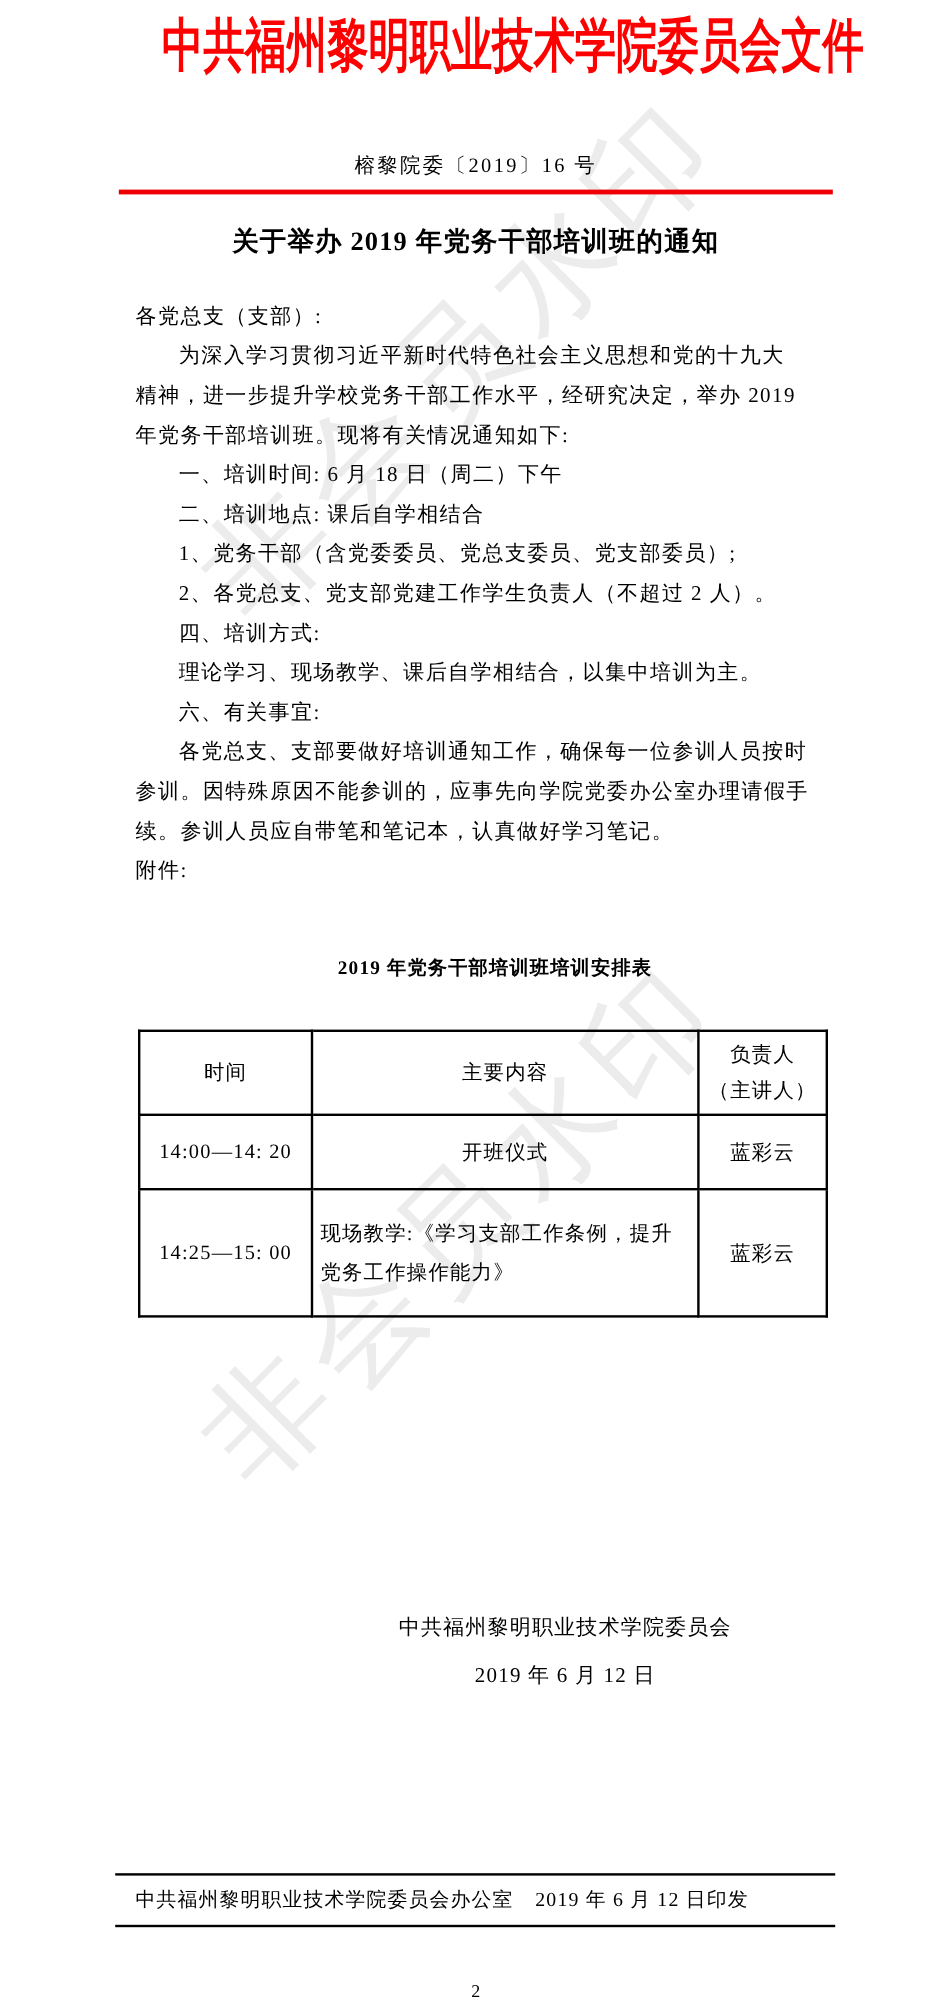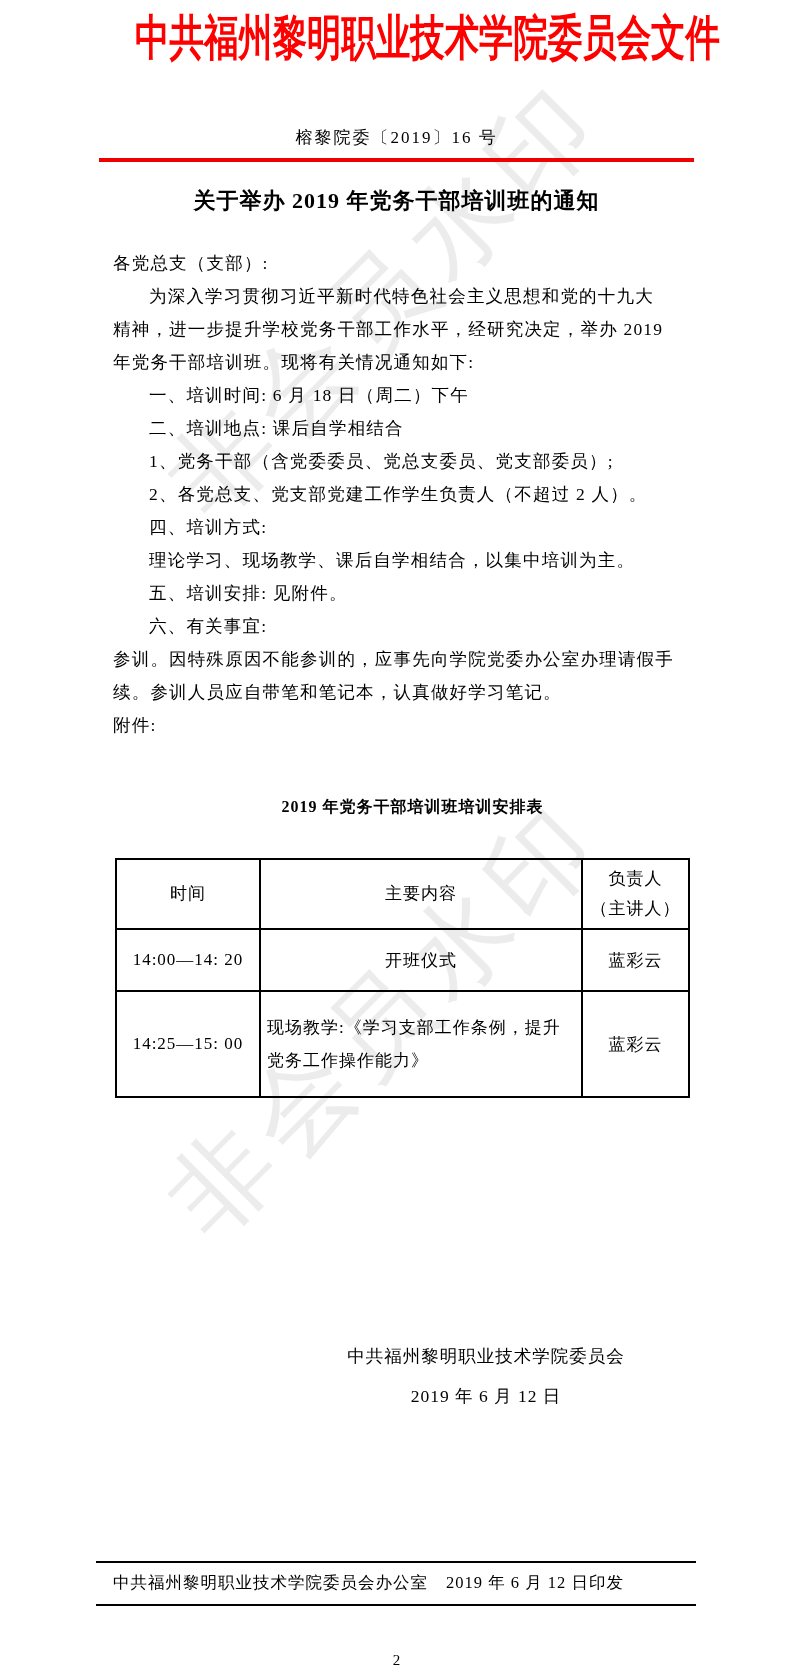--- a/index.html
+++ b/index.html
@@ -99,21 +99,21 @@
   td.col-time   { width:130px; text-align:center; }
   td.col-main   { width:308px; text-align:center; }
   td.col-leader { width:93px;  text-align:center; }
   tr.hdr  td { height:64px; line-height:30px; }
   tr.r1   td { height:56px; }
   tr.r2   td { height:100px; }
   tr.r3   td { height:101px; }
   td.left { text-align:left; line-height:33px; }
 
   .signature {
-    position:absolute; top:1336px; left:326px; width:320px;
+    position:absolute; top:1336px; left:311px; width:320px;
     text-align:center;
     font-size:17.5px;
     line-height:40px;
     letter-spacing:1px;
     z-index:1;
   }
 
   .footer-rule { position:absolute; left:96px; width:600px; height:2px; background:#000000; z-index:1; }
   .rule-top { top:1561px; }
   .rule-bottom { top:1604px; }
@@ -155,22 +155,22 @@
     <div class="line">各党总支（支部）:</div>
     <div class="line indent">为深入学习贯彻习近平新时代特色社会主义思想和党的十九大</div>
     <div class="line">精神，进一步提升学校党务干部工作水平，经研究决定，举办 2019</div>
     <div class="line">年党务干部培训班。现将有关情况通知如下:</div>
     <div class="line indent">一、培训时间: 6 月 18 日（周二）下午</div>
     <div class="line indent">二、培训地点: 课后自学相结合</div>
     <div class="line indent">1、党务干部（含党委委员、党总支委员、党支部委员）;</div>
     <div class="line indent">2、各党总支、党支部党建工作学生负责人（不超过 2 人）。</div>
     <div class="line indent">四、培训方式:</div>
     <div class="line indent">理论学习、现场教学、课后自学相结合，以集中培训为主。</div>
-    <div class="line indent">五、培训安排: 见附件。</div>
     <div class="line indent">六、有关事宜:</div>
+    <div class="line indent">各党总支、支部要做好培训通知工作，确保每一位参训人员按时</div>
     <div class="line">参训。因特殊原因不能参训的，应事先向学院党委办公室办理请假手</div>
     <div class="line">续。参训人员应自带笔和笔记本，认真做好学习笔记。</div>
     <div class="line">附件:</div>
   </div>
 
   <div class="attach-title">2019 年党务干部培训班培训安排表</div>
 
   <table class="sched">
     <tbody>
       <tr class="hdr">

